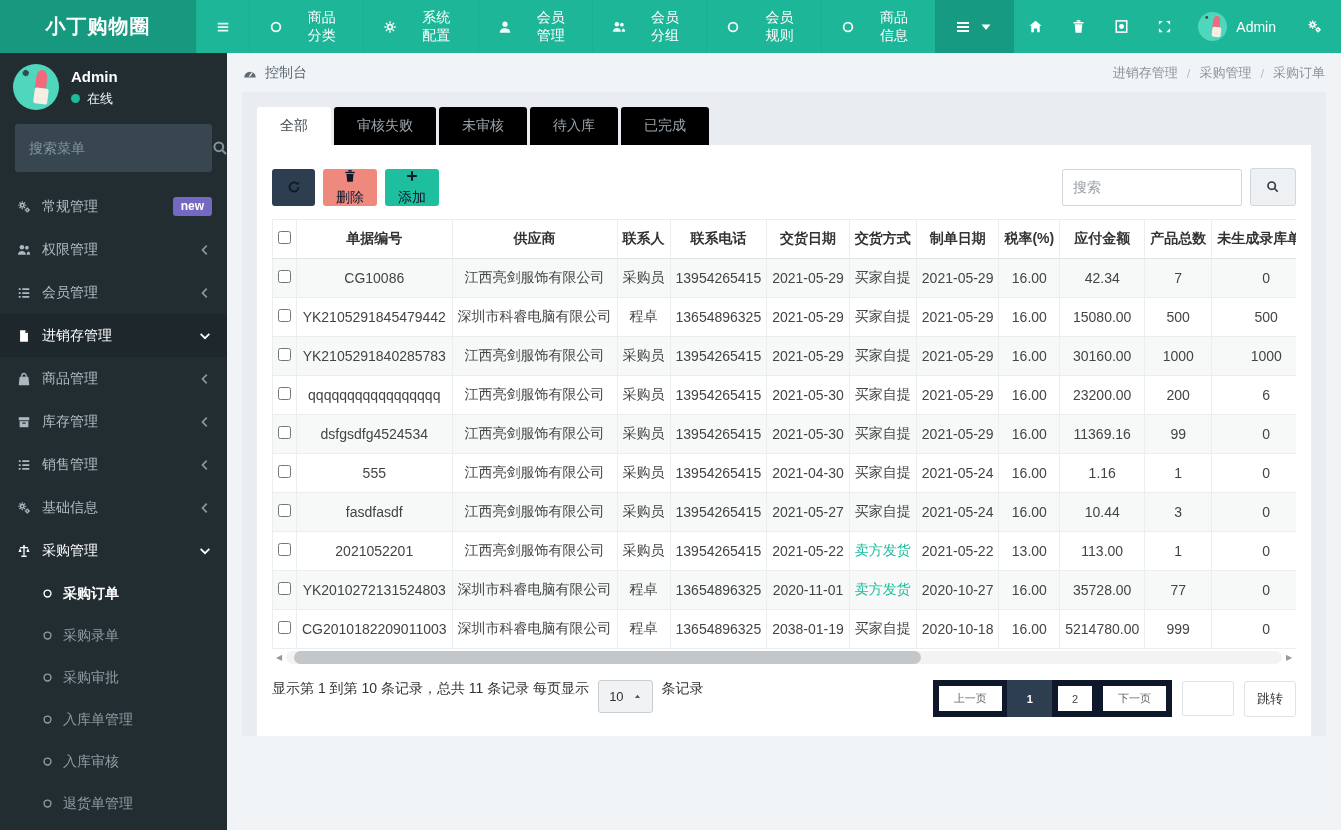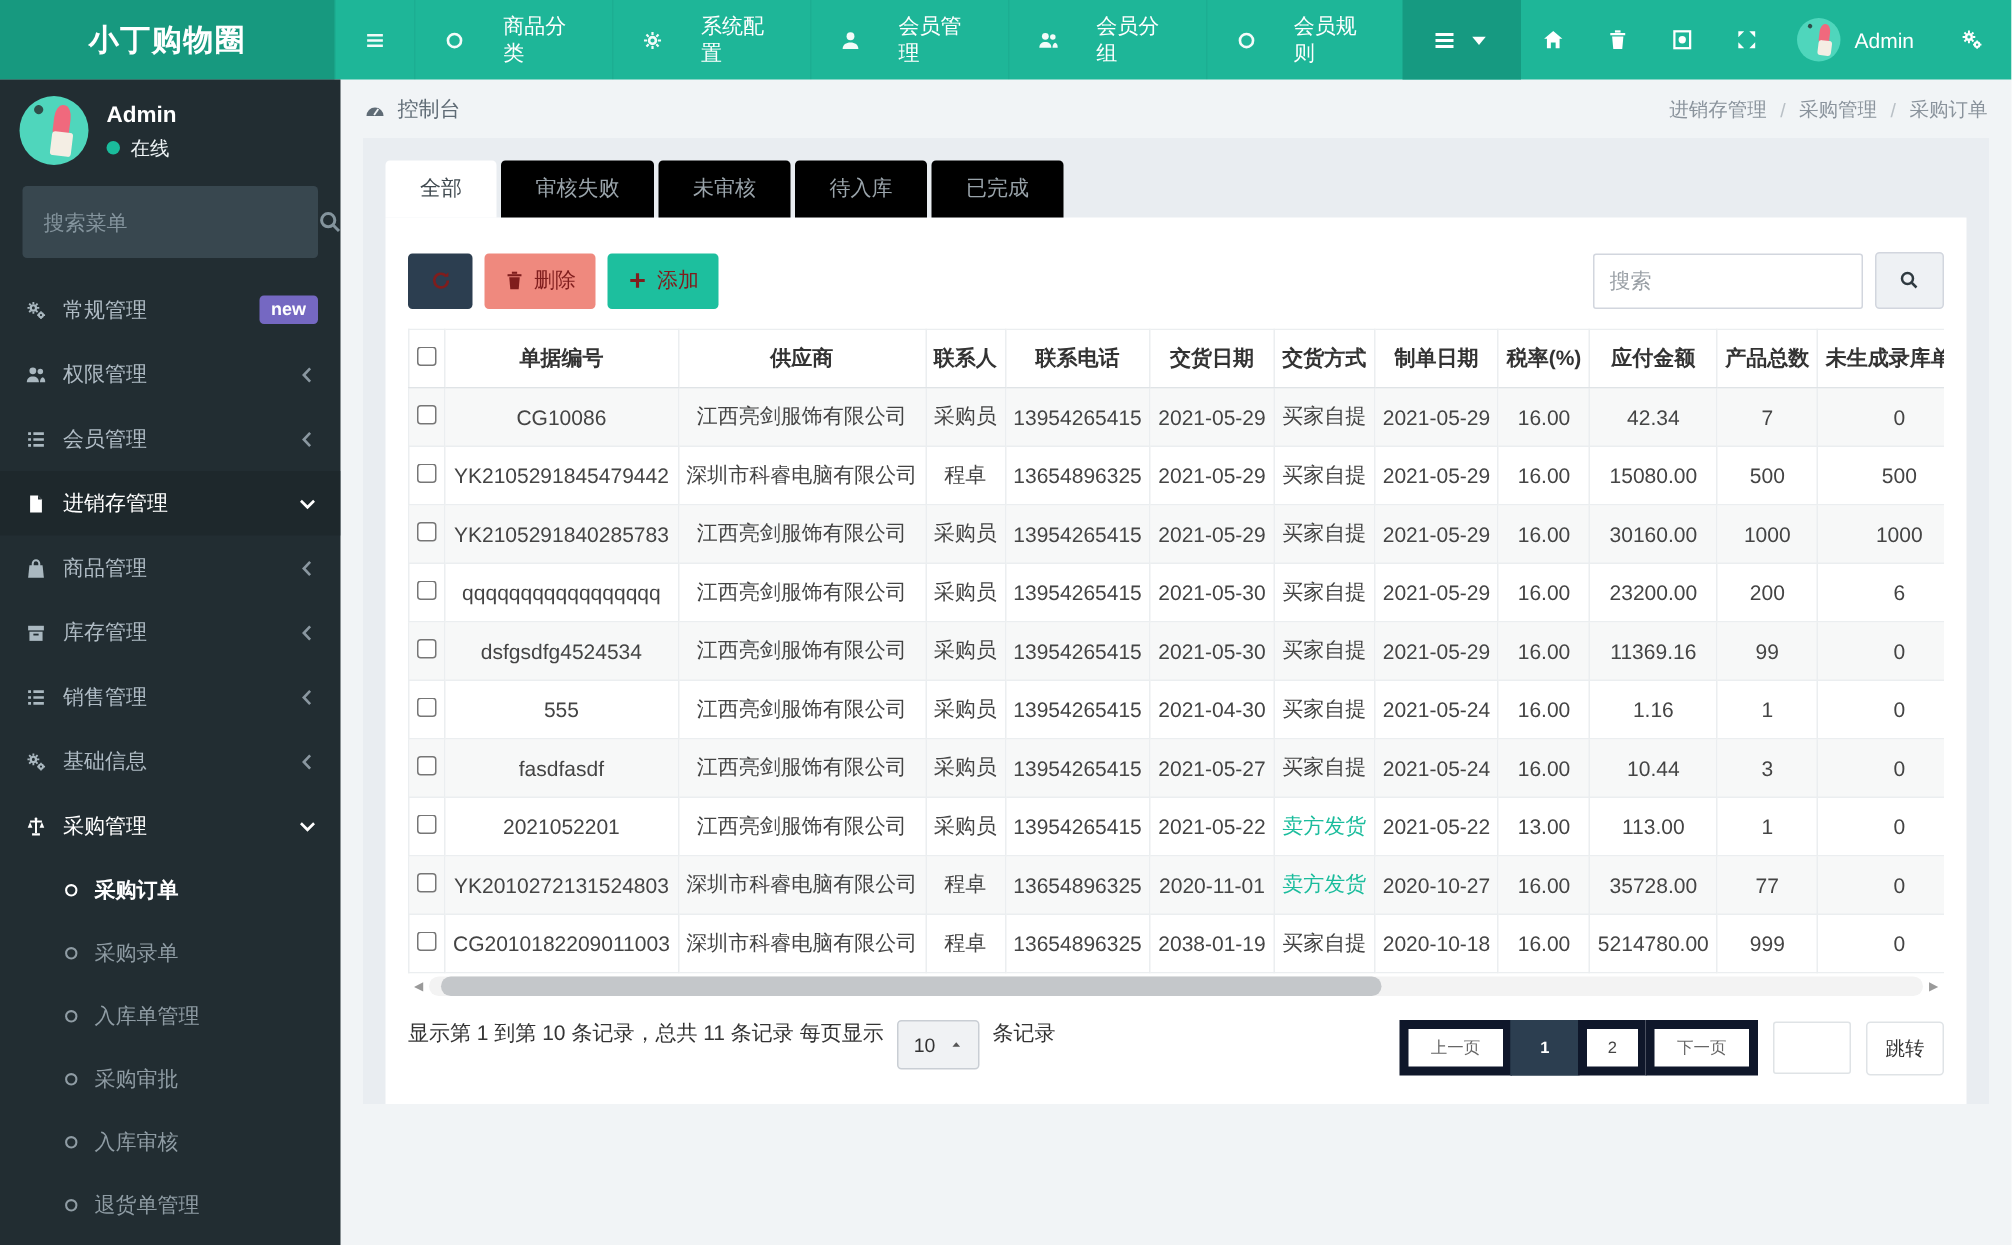--- a/index.html
+++ b/index.html
@@ -73,22 +73,22 @@
   .bc-sep { color:#b9c0c6; }
 
   .panel { margin:0 15px; background:#e9edf1; padding:15px 15px 0; }
   .tabs { display:flex; gap:3px; }
   .tab { padding:10px 23px; font-size:14px; color:#9aa4ab; background:#000000;
          border-radius:3px 3px 0 0; cursor:pointer; }
   .tab.active { background:#fff; color:#404a50; }
   .content { background:#fff; padding:15px 15px 2px; }
 
   .toolbar { display:flex; align-items:center; margin:8px 0 13px; }
-  .btn { border:none; border-radius:3px; color:#7f1d1d; font-size:14px; height:37px;
-         display:inline-flex; align-items:center; gap:6px; padding:0 13px; cursor:pointer; font-family:inherit; }
+  .btn { border:none; border-radius:3px; color:#0f172a; font-size:14px; height:37px;
+         display:inline-flex; align-items:center; gap:6px; padding:0 13px; cursor:pointer; font-family:inherit;flex-direction:column; }
   .btn-refresh { background:#2c3e50; width:43px; justify-content:center; }
   .btn-danger { background:#ef897e; margin-left:8px; }
   .btn-add { background:#1dbf9e; margin-left:8px; }
   .toolbar-right { margin-left:auto; display:flex; align-items:center; }
   .search-input { width:180px; height:37px; border:1px solid #d2d6de; border-radius:2px;
                   padding:0 10px; font-size:14px; color:#555; outline:none; font-family:inherit; }
   .search-input::placeholder { color:#9aa0a6; }
   .btn-search { width:46px; height:38px; margin-left:8px; border:1px solid #d2d6de; border-radius:3px;
                 background:#eef1f4; color:#2f3a40; display:flex; align-items:center; justify-content:center; cursor:pointer; }
 
@@ -173,20 +173,28 @@
             </span>
             <span>会员分组</span>
           </div>
           <div class="tm-item">
             <span class="ico ">
               <svg viewBox="0 0 16 16" width="1em" height="1em" fill="currentColor">
                 <circle cx="8" cy="8" r="5" fill="none" stroke="currentColor" stroke-width="2"></circle>
               </svg>
             </span>
             <span>会员规则</span>
+          </div>
+          <div class="tm-item">
+            <span class="ico ">
+              <svg viewBox="0 0 16 16" width="1em" height="1em" fill="currentColor">
+                <circle cx="8" cy="8" r="5" fill="none" stroke="currentColor" stroke-width="2"></circle>
+              </svg>
+            </span>
+            <span>商品信息</span>
           </div>
         </span>
     </nav>
     <div class="top-right">
       <div class="dropdown-btn" id="nav-dropdown">
           <span class="ico ">
             <svg viewBox="0 0 16 16" width="1em" height="1em" fill="currentColor">
               <path d="M2 4h12M2 8h12M2 12h12" fill="none" stroke="currentColor" stroke-width="2"></path>
             </svg>
           </span>
@@ -423,29 +431,29 @@
               </svg>
             </span>
             <span>采购录单</span>
           </li>
           <li class="sub-item">
             <span class="ico ">
               <svg viewBox="0 0 16 16" width="1em" height="1em" fill="currentColor">
                 <circle cx="8" cy="8" r="5" fill="none" stroke="currentColor" stroke-width="2"></circle>
               </svg>
             </span>
+            <span>采购审批</span>
+          </li>
+          <li class="sub-item">
+            <span class="ico ">
+              <svg viewBox="0 0 16 16" width="1em" height="1em" fill="currentColor">
+                <circle cx="8" cy="8" r="5" fill="none" stroke="currentColor" stroke-width="2"></circle>
+              </svg>
+            </span>
             <span>入库单管理</span>
-          </li>
-          <li class="sub-item">
-            <span class="ico ">
-              <svg viewBox="0 0 16 16" width="1em" height="1em" fill="currentColor">
-                <circle cx="8" cy="8" r="5" fill="none" stroke="currentColor" stroke-width="2"></circle>
-              </svg>
-            </span>
-            <span>采购审批</span>
           </li>
           <li class="sub-item">
             <span class="ico ">
               <svg viewBox="0 0 16 16" width="1em" height="1em" fill="currentColor">
                 <circle cx="8" cy="8" r="5" fill="none" stroke="currentColor" stroke-width="2"></circle>
               </svg>
             </span>
             <span>入库审核</span>
           </li>
           <li class="sub-item">

